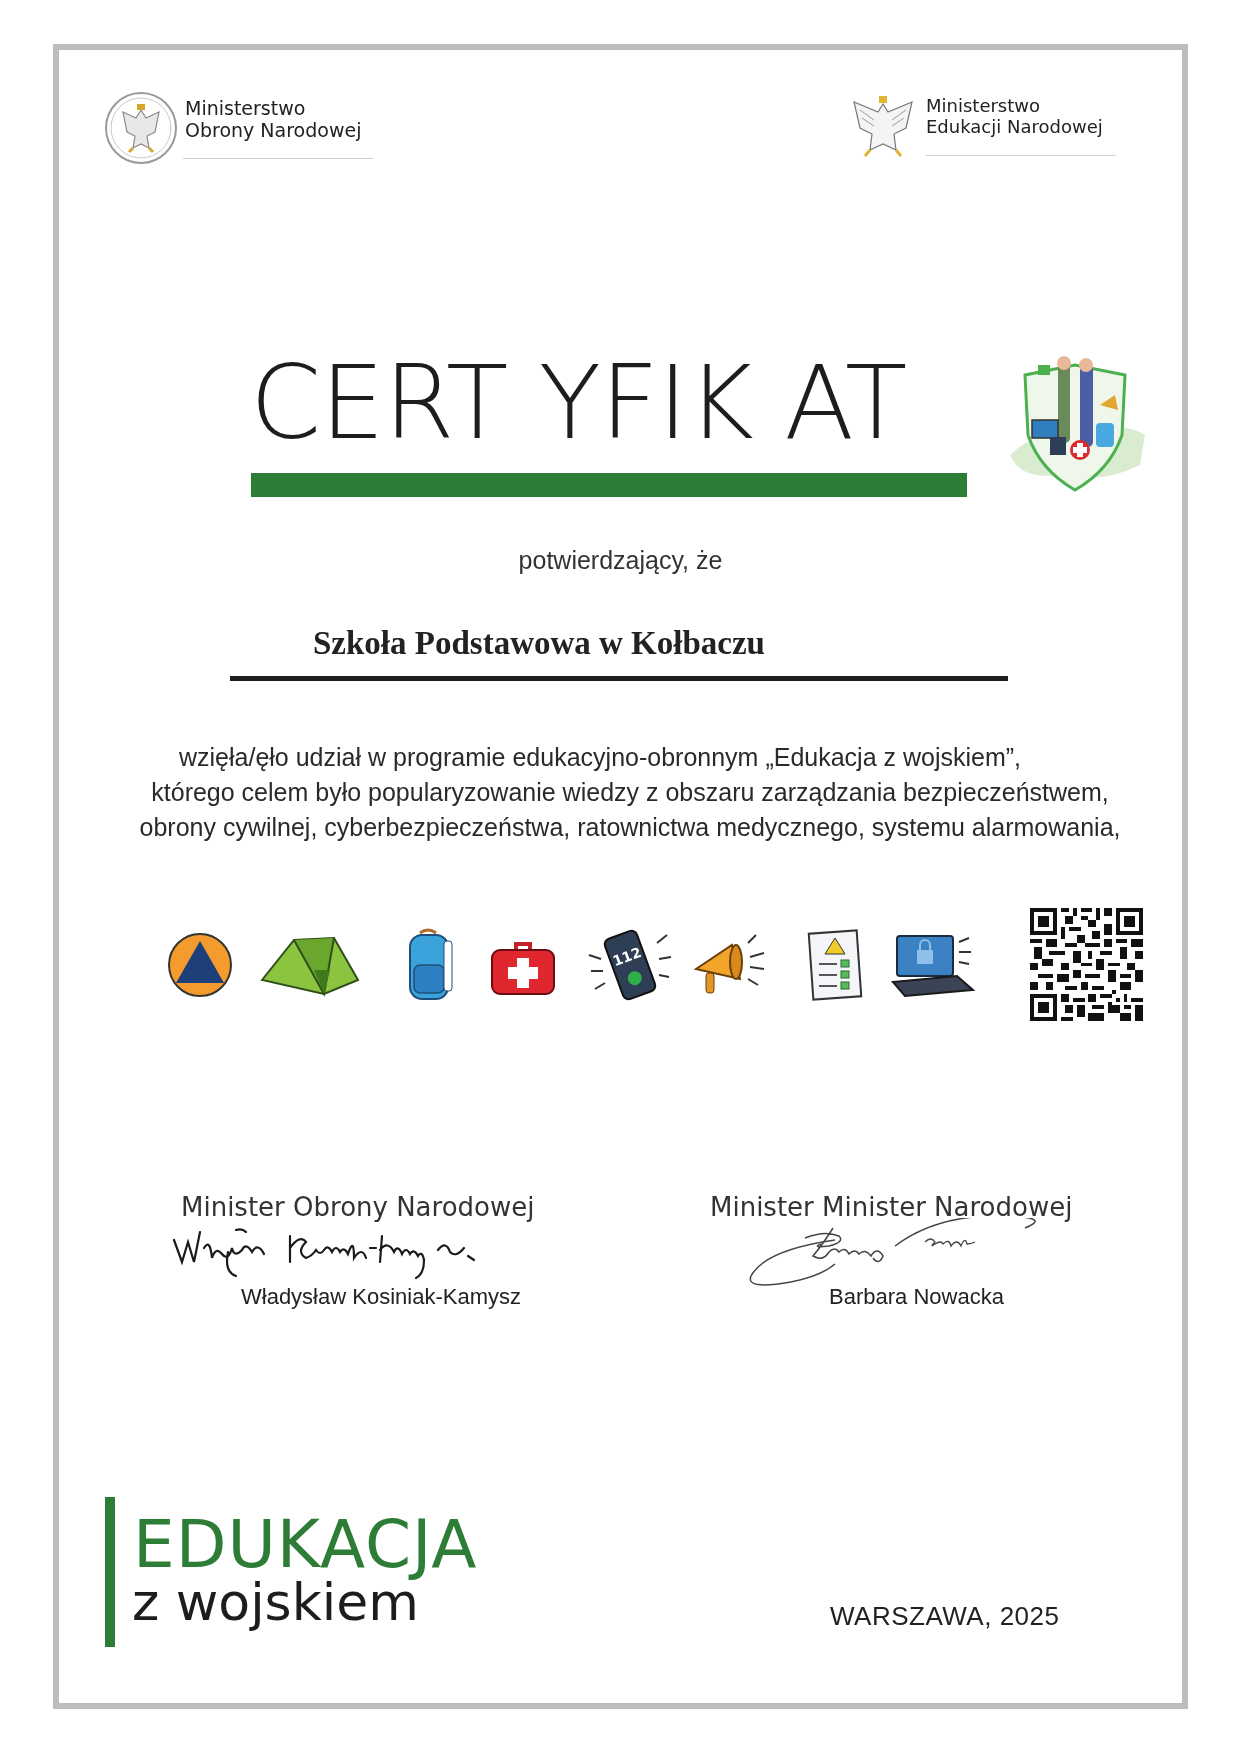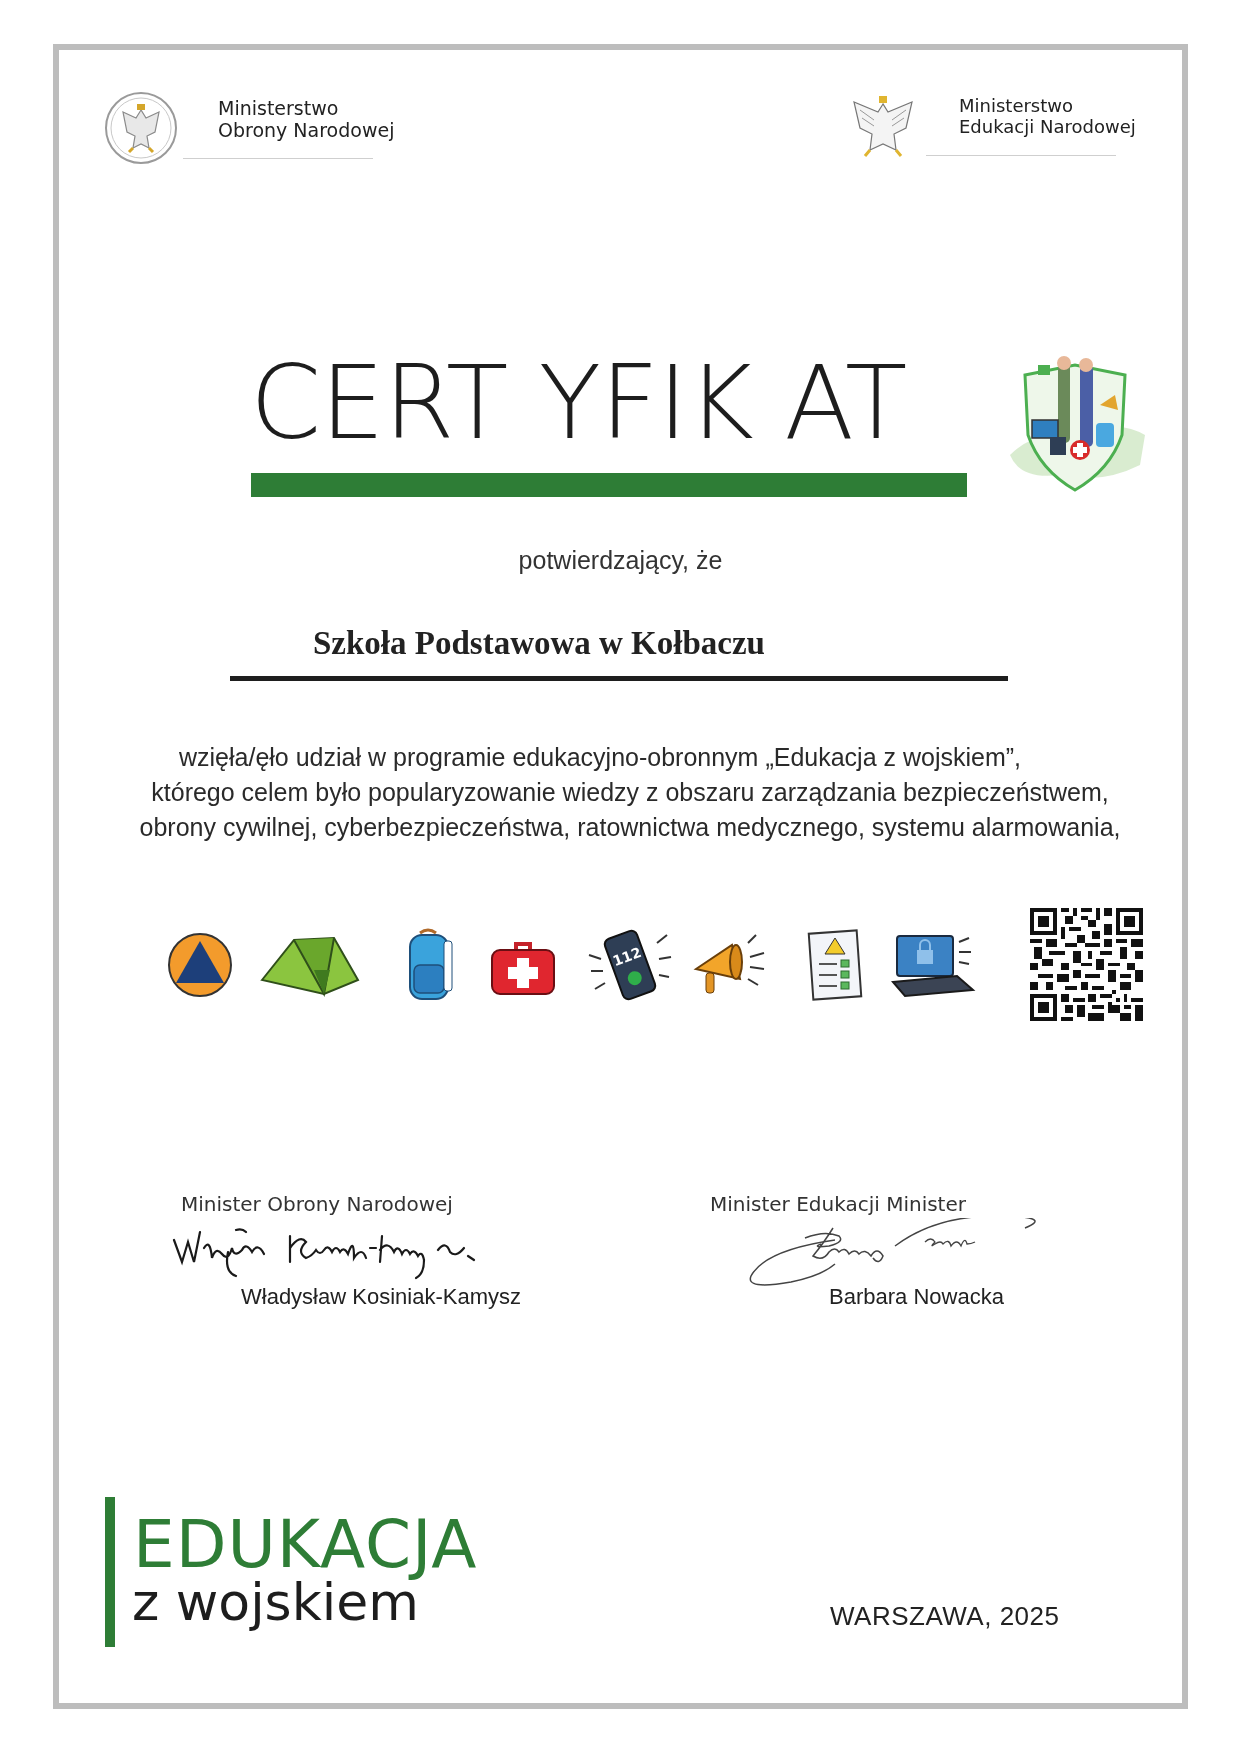--- a/index.html
+++ b/index.html
@@ -1,41 +1,41 @@
 <!DOCTYPE html>
 <html><head>
 <meta charset="utf-8">
 <style>
   html, body { margin:0; padding:0; background:#ffffff; }
   body { width:1241px; height:1755px; position:relative; overflow:hidden; font-family:"Liberation Sans", sans-serif; color:#222; }
   .frame { position:absolute; left:53px; top:44px; width:1123px; height:1653px; border:6px solid #bdbdbd; box-sizing:content-box; }
   .abs { position:absolute; }
 
   
-  .logo { position:absolute; display:flex; align-items:flex-start;gap:33px; }
+  .logo { position:absolute; display:flex; align-items:flex-start; }
   .logo .text { font-family:"DejaVu Sans", sans-serif; color:#222; line-height:1.15; }
   .rule-inner { width:100%; height:100%; border-top:1px solid #cfcfcf; background:#dc2d39; box-sizing:border-box; }
 
   
   .title { position:absolute; left:250px; top:352px; font-family:"DejaVu Sans", sans-serif; font-weight:300; font-size:102px; letter-spacing:-1px; color:#1d1d1d; line-height:1; white-space:pre; }
   .title-bar { position:absolute; left:251px; top:473px; width:716px; height:24px; background:#2e7d36; }
 
   .subtitle { position:absolute; left:0; width:1241px; top:546px; text-align:center; font-family:"Liberation Sans", sans-serif; font-size:25px; color:#333; }
   .school { position:absolute; left:0; width:998px; top:625px; text-align:center; font-family:"Liberation Serif", serif; font-weight:bold; font-size:33px; color:#222; padding-left:80px; box-sizing:border-box;}
   .school-rule { position:absolute; left:230px; top:676px; width:778px; height:5px; background:#1e1e1e; }
 
   .body-text { position:absolute; left:90px; width:1080px; top:740px; text-align:center; font-family:"Liberation Sans", sans-serif; font-size:25px; line-height:35px; color:#2a2a2a; }
   .body-text div:nth-child(1){ padding-right:60px; }
 
   
   .icon-box { position:absolute; top:925px; width:80px; height:80px; display:flex; align-items:center; justify-content:center; }
   .qr { position:absolute; left:1030px; top:908px; width:113px; height:113px; }
 
   
-  .sig-title { position:absolute; font-family:"DejaVu Sans", sans-serif; font-size:20px; color:#333; }
+  .sig-title { position:absolute; font-family:"DejaVu Sans", sans-serif; font-size:26px; color:#333; }
   .sig-name { position:absolute; font-family:"Liberation Sans", sans-serif; font-size:22px; color:#222; }
   .sig-svg { position:absolute; }
 
   
   .footer-bar { position:absolute; left:105px; top:1497px; width:10px; height:150px; background:#2e7d36; }
   .footer-edu { position:absolute; left:133px; top:1512px; font-family:"DejaVu Sans", sans-serif; font-weight:400; font-size:66px; color:#2e7d36; letter-spacing:1px; line-height:1; }
   .footer-wojsko { position:absolute; left:132px; top:1576px; font-family:"DejaVu Sans", sans-serif; font-size:52px; color:#1d1d1d; line-height:1; }
   .footer-place { position:absolute; left:830px; top:1601px; font-family:"Liberation Sans", sans-serif; font-size:26px; color:#222; letter-spacing:0.5px; }
 </style>
 </head>
@@ -209,21 +209,21 @@
       <rect x="22" y="23" width="1" height="1"></rect>
   </g>
 </svg>
 
 <div class="sig-title" style="left:181px;top:1192px;">Minister Obrony Narodowej</div>
 <svg class="sig-svg" style="left:170px;top:1222px;" width="370" height="60" viewBox="0 0 370 60">
   <path d="M4 18 L12 40 L18 20 L24 40 L30 10 M34 26 q6 -10 8 10 q4 -12 10 -4 q6 8 10 -6 q2 10 10 2 q4 -8 10 2 q6 -10 12 2 M66 8 q6 -2 10 2 M58 30 q-4 20 8 24 M120 14 L120 40 M120 26 q10 -14 16 -6 q-10 10 0 16 q6 -2 10 -8 q4 6 8 0 q4 -6 8 2 q4 -8 8 0 q4 -6 8 2 q6 -18 6 4 q8 -12 12 0 M200 26 h6 M212 14 L210 40 M210 28 q8 -10 14 2 q4 -8 8 2 q4 -8 8 0 q4 -6 8 2 q4 -6 6 4 q0 14 -8 18 M268 28 q8 -10 12 2 q6 6 14 -4 M298 34 l6 4" stroke="#1a1a1a" stroke-width="2.2" fill="none" stroke-linecap="round"></path>
 </svg>
 <div class="sig-name" style="left:203px;top:1284px;margin-left:38px;">Władysław Kosiniak-Kamysz</div>
 
-<div class="sig-title" style="left:710px;top:1192px;">Minister Edukacji Minister</div>
+<div class="sig-title" style="left:710px;top:1192px;">Minister Minister Narodowej</div>
 <svg class="sig-svg" style="left:745px;top:1218px;" width="300" height="80" viewBox="0 0 300 80">
   <path d="M60 20 q20 -8 34 -2 q6 6 -10 10 q-18 2 -8 -2 M88 10 q-10 16 -20 28 q10 6 16 -4 q6 -6 10 0 q6 -6 10 2 q6 -6 10 0 q6 -6 12 2 q6 -10 12 0 q-4 10 -10 2 M150 28 q40 -30 100 -30 q60 0 30 12" stroke="#444" stroke-width="1.5" fill="none"></path>
   <path d="M90 22 q-70 10 -84 36 q-6 14 40 6 q30 -6 44 -18" stroke="#444" stroke-width="1.5" fill="none"></path>
   <path d="M180 24 q6 -6 10 0 q-6 6 0 2 q6 -4 8 0 q6 -6 8 2 q6 -8 10 0 q4 -10 6 -2 q4 0 8 -2" stroke="#444" stroke-width="1.3" fill="none"></path>
 </svg>
 <div class="sig-name" style="left:829px;top:1284px;">Barbara Nowacka</div>
 
 <div class="footer-bar"></div>
 <div class="footer-edu">EDUKACJA</div>
 <div class="footer-wojsko">z wojskiem</div>

